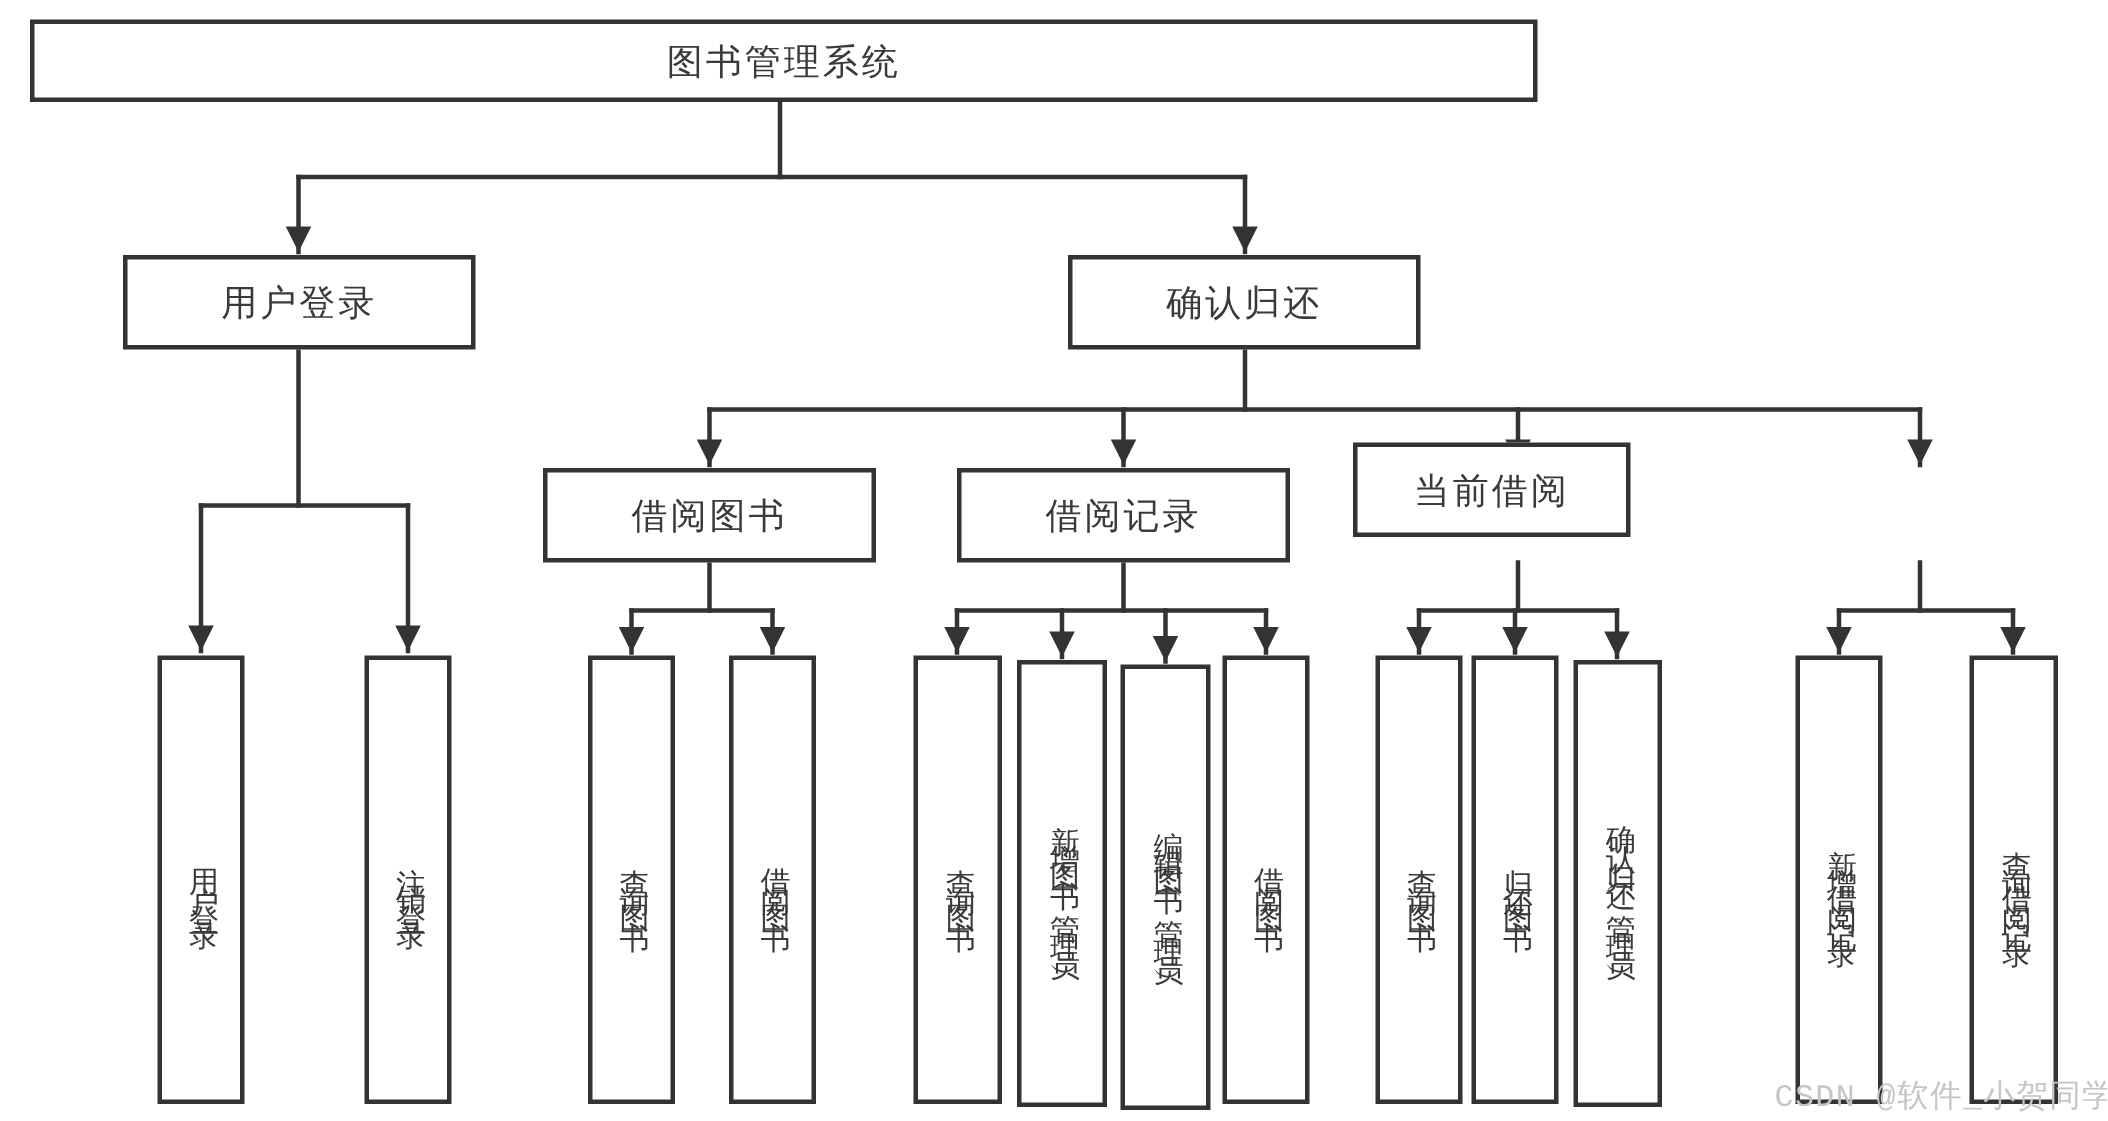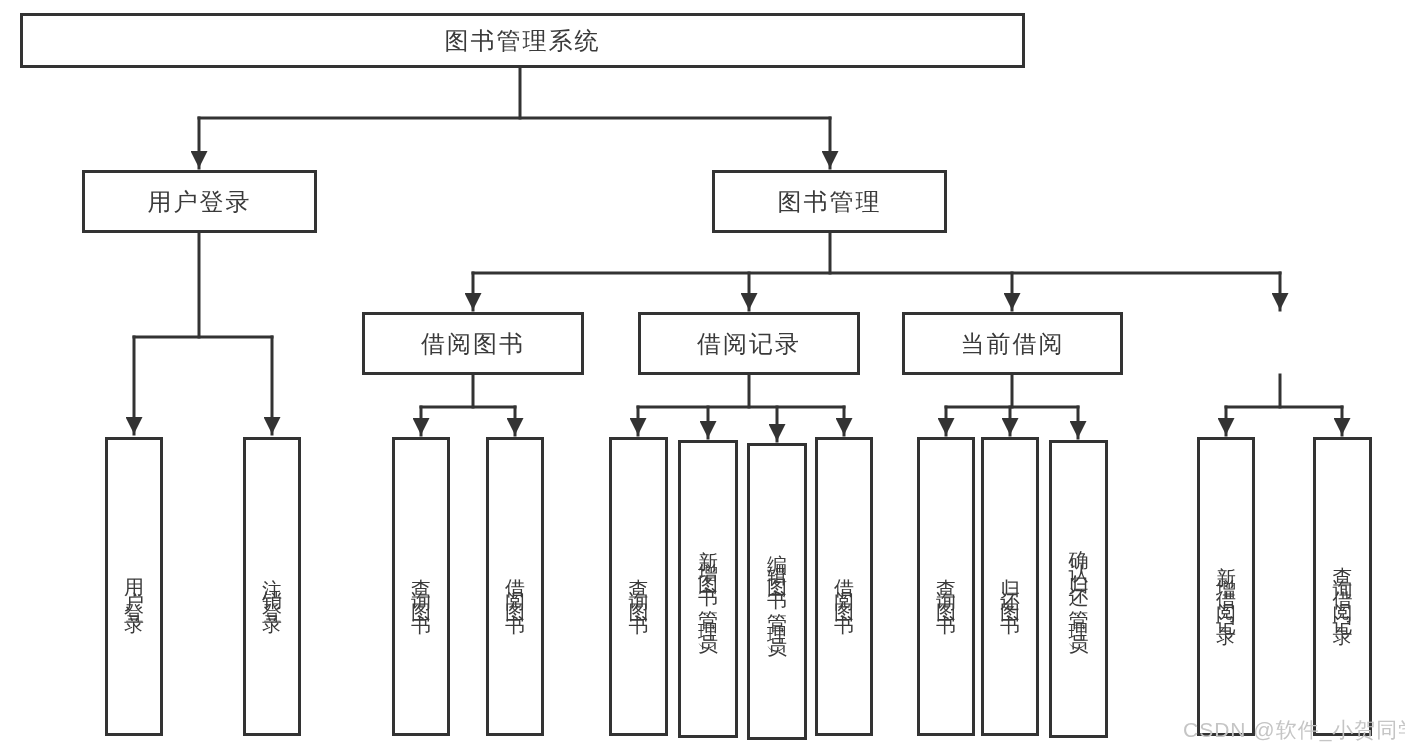--- a/index.html
+++ b/index.html
@@ -5,20 +5,21 @@
   html, body {
     margin: 0; padding: 0;
     background: #ffffff;
     font-family: "Liberation Sans", sans-serif;
   }
   .canvas {
     position: relative;
     width: 1405px; height: 747px;
     background: #ffffff;
     overflow: hidden;
+    font-family: Liberation Mono, monospace;
   }
   .connector-layer {
     position: absolute; left: 0; top: 0;
     width: 1405px; height: 747px;
   }
   .box {
     position: absolute;
     box-sizing: border-box;
     border: 3px solid #333333;
     background: #ffffff;
@@ -103,25 +104,25 @@
       <line x1="1280" y1="375" x2="1280" y2="407"></line>
       <line x1="1226" y1="407" x2="1342" y2="407"></line>
       <line x1="1226" y1="407" x2="1226" y2="435" marker-end="url(#ah)"></line>
       <line x1="1342" y1="407" x2="1342" y2="435" marker-end="url(#ah)"></line>
     </g>
   </svg>
 
   <div class="box" style="left:20px;top:13px;width:1005px;height:55px">图书管理系统</div>
 
   <div class="box" style="left:82px;top:170px;width:235px;height:63px">用户登录</div>
-  <div class="box" style="left:712px;top:170px;width:235px;height:63px">图书管理</div>
+  <div class="box" style="left:712px;top:170px;width:235px;height:63px">确认归还</div>
 
   <div class="box" style="left:362px;top:312px;width:222px;height:63px">借阅图书</div>
   <div class="box" style="left:638px;top:312px;width:222px;height:63px">借阅记录</div>
-  <div class="box" style="left:902px;top:312px;width:221px;height:63px">当前借阅</div>
+  <div class="box" style="left:902px;top:295px;width:185px;height:63px">当前借阅</div>
 
   <div class="box vbox" style="left:105px;top:437px;width:58px;height:299px">
     <span class="vtext">用户登录</span>
   </div>
   <div class="box vbox" style="left:243px;top:437px;width:58px;height:299px">
     <span class="vtext">注销登录</span>
   </div>
 
   <div class="box vbox" style="left:392px;top:437px;width:58px;height:299px">
     <span class="vtext">查询图书</span>

